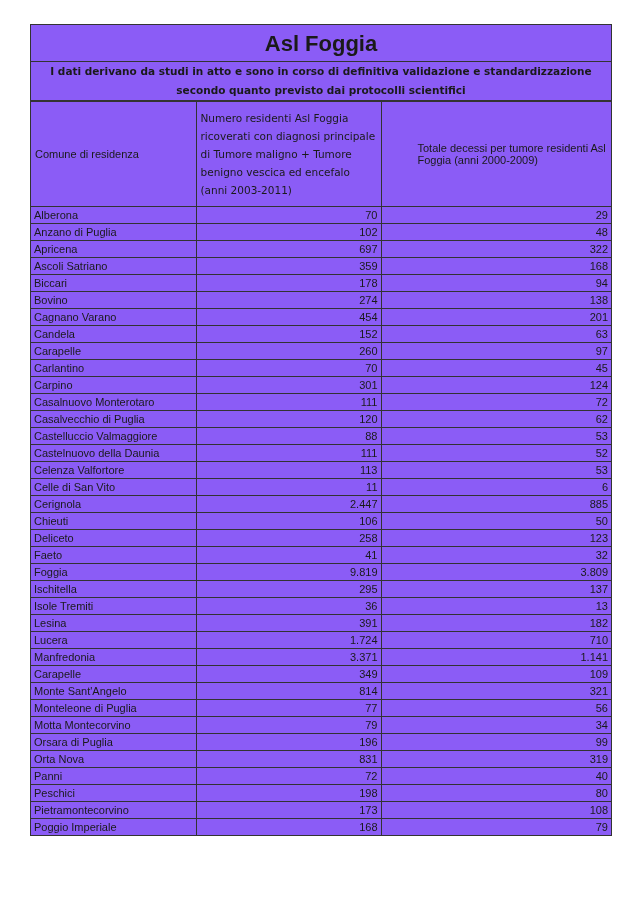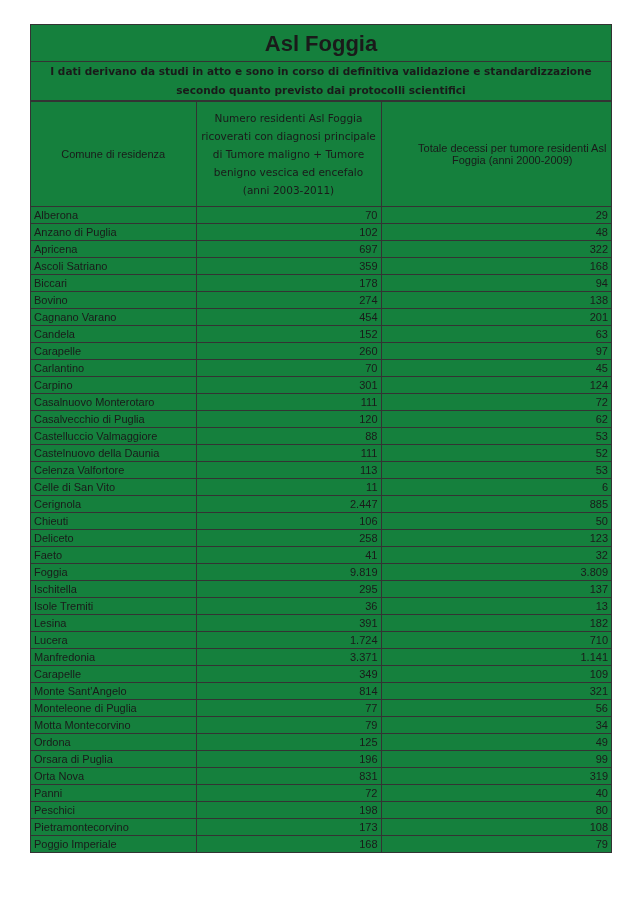--- a/index.html
+++ b/index.html
@@ -1,22 +1,22 @@
 <!DOCTYPE html>
 <html><head>
 <meta charset="utf-8">
 <style>
   html, body { margin:0; padding:0; background:#ffffff; }
   body { width:640px; height:908px; position:relative; overflow:hidden; font-family:"Liberation Sans", sans-serif; color:#1a1a1a; }
-  .sheet { position:absolute; left:30px; top:24px; width:580px; border:1.5px solid #333; background:#15803d; }
+  .sheet { position:absolute; left:30px; top:24px; width:580px; border:1.5px solid #333; background:#8b5cf6; }
   .title { text-align:center; font-weight:bold; font-size:22px; padding:4px 0 2px; border-bottom:1.5px solid #333; height:30px; line-height:30px; }
   .note { font-family:"DejaVu Sans", sans-serif; font-weight:bold; font-size:10.5px; line-height:19px; padding:0 3px; border-bottom:1.5px solid #333;text-align:center; }
   table { border-collapse:collapse; width:100%; table-layout:fixed; }
   col.c1 { width:165px; } col.c2 { width:185px; } col.c3 { width:230px; }
-  th { font-weight:normal; font-size:11px; border:1px solid #333; text-align:center; height:104px; padding:0 4px; vertical-align:middle; }
+  th { font-weight:normal; font-size:11px; border:1px solid #333; text-align:left; height:104px; padding:0 4px; vertical-align:middle; }
   th.h2 { font-family:"DejaVu Sans", sans-serif; font-size:10.5px; line-height:18px; }
   th:first-child { border-left:none;margin-top:26px; } th:last-child { border-right:none;padding-left:36px; }
   td { font-size:11px; border:1px solid #333; height:16px; padding:0 3px; line-height:16px; white-space:nowrap; overflow:hidden; }
   td:first-child { border-left:none; } td:last-child { border-right:none; }
   td.num { text-align:right; }
   tr:last-child td { border-bottom:none; }
 </style>
 </head>
 <body>
 
@@ -186,25 +186,20 @@
           <td>Monteleone di Puglia</td>
           <td class="num">77</td>
           <td class="num">56</td>
         </tr>
         <tr>
           <td>Motta Montecorvino</td>
           <td class="num">79</td>
           <td class="num">34</td>
         </tr>
         <tr>
-          <td>Ordona</td>
-          <td class="num">125</td>
-          <td class="num">49</td>
-        </tr>
-        <tr>
           <td>Orsara di Puglia</td>
           <td class="num">196</td>
           <td class="num">99</td>
         </tr>
         <tr>
           <td>Orta Nova</td>
           <td class="num">831</td>
           <td class="num">319</td>
         </tr>
         <tr>

